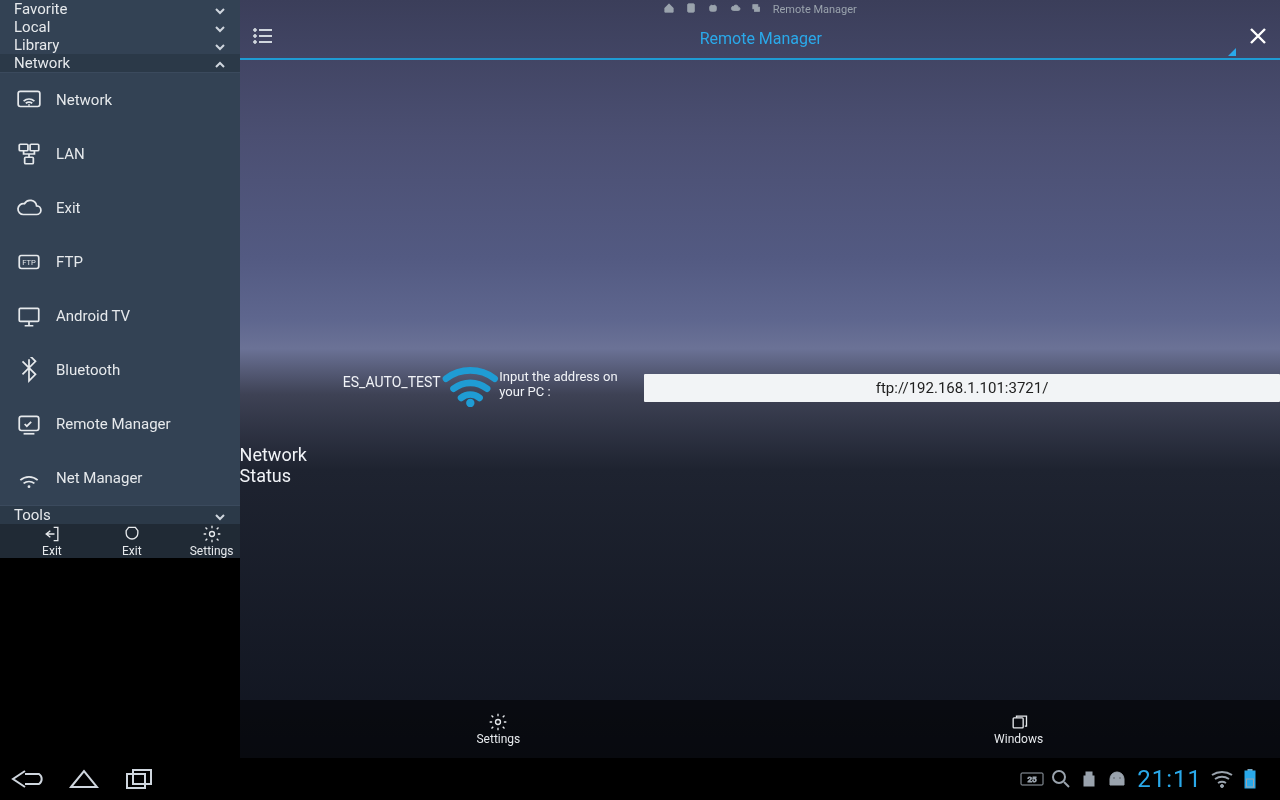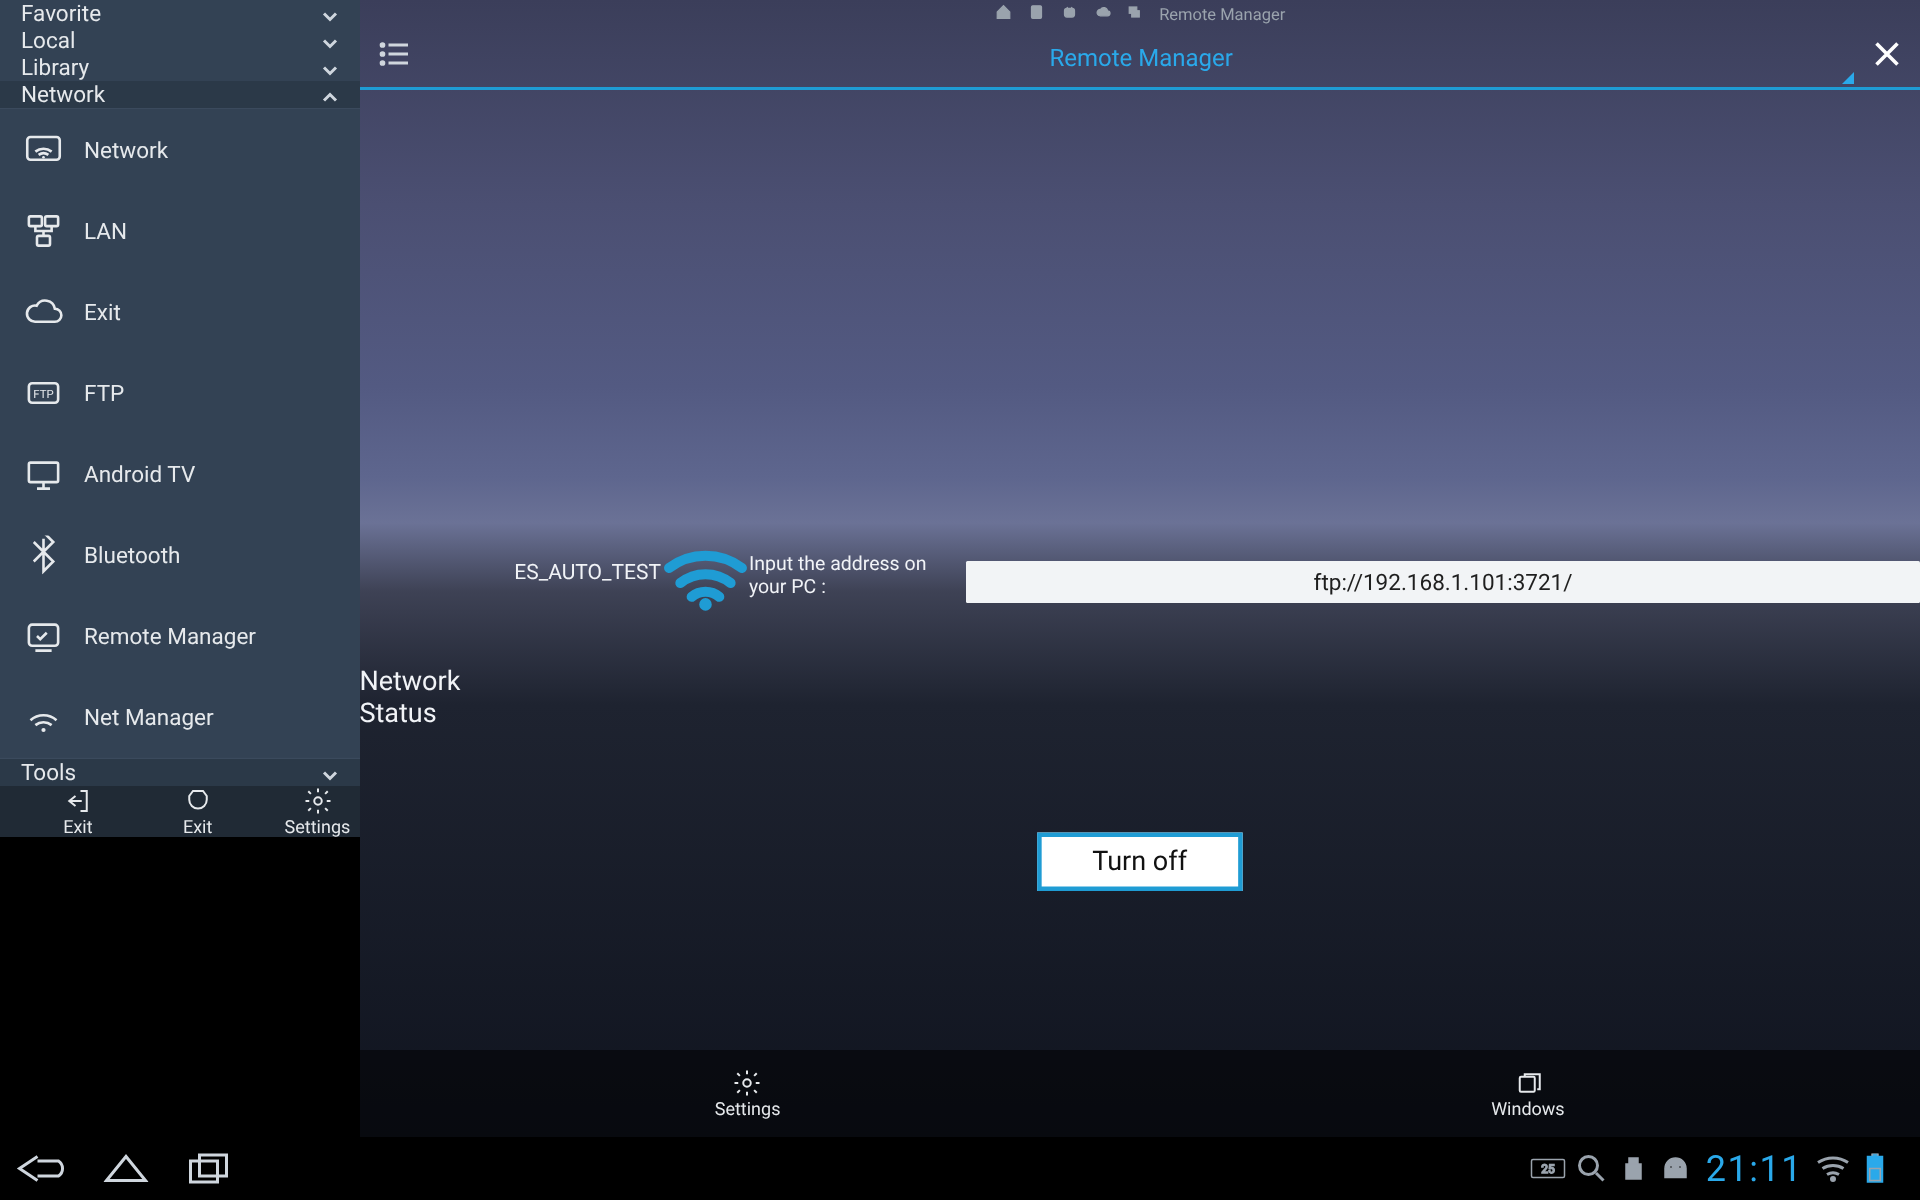--- a/index.html
+++ b/index.html
@@ -412,21 +412,20 @@
       <svg class="wifi-svg" width="70" height="48" viewBox="0 0 70 48">
         <path d="M6 14a48 48 0 0 1 58 0" stroke="#1f9cd4" stroke-width="8" fill="none" stroke-linecap="round"></path>
         <path d="M15 26a32 32 0 0 1 40 0" stroke="#1f9cd4" stroke-width="8" fill="none" stroke-linecap="round"></path>
         <path d="M24 37a17 17 0 0 1 22 0" stroke="#1f9cd4" stroke-width="8" fill="none" stroke-linecap="round"></path>
         <circle cx="35" cy="43" r="5" fill="#1f9cd4"></circle>
       </svg>
 
       <div class="instr">Input the address on your PC :</div>
       <div class="addr-bar">ftp://192.168.1.101:3721/</div>
 
-      <button class="turnoff">Turn off</button>
     </div>
 
     <div class="main-footer">
       <div class="mbtn">
         <svg viewBox="0 0 24 24">
             <circle cx="12" cy="12" r="3"></circle>
             <path d="M12 2v3M12 19v3M4.2 4.2l2.1 2.1M17.7 17.7l2.1 2.1M2 12h3M19 12h3M4.2 19.8l2.1-2.1M17.7 6.3l2.1-2.1"></path>
           </svg>
         <span>Settings</span>
       </div>

